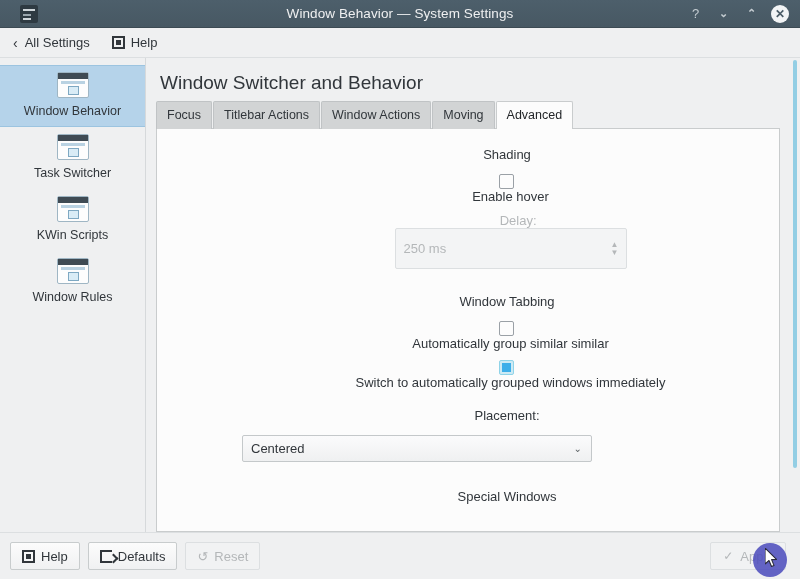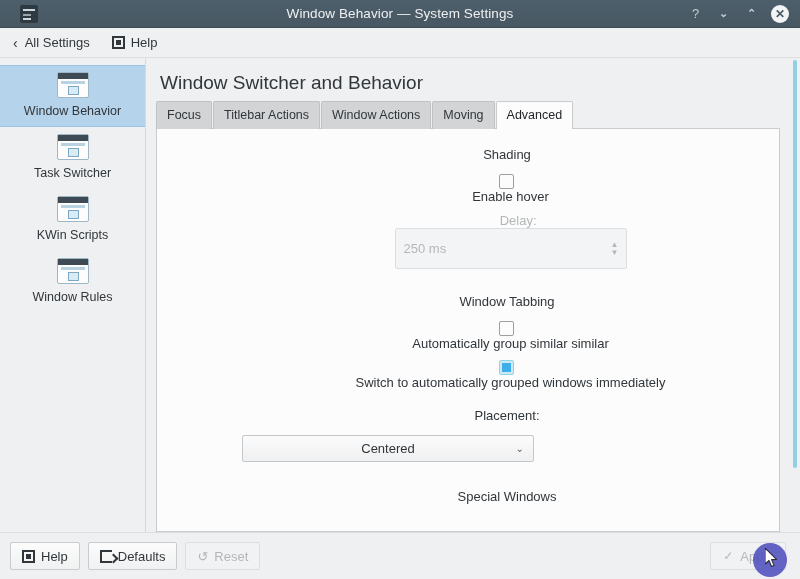--- a/index.html
+++ b/index.html
@@ -311,31 +311,30 @@
     color: #b4b7b9;
   }
   .spin-arrows span { font-size: 8px; line-height: 7px; }
 
   .combo-row {
     display: flex; justify-content: flex-start;
     padding-left: 85px;
     margin-bottom: 18px;
   }
   .combo {
-    width: 292px; height: 27px;
+    width: 350px; height: 27px;
     background: linear-gradient(#fbfbfc, #eff0f1);
     border: 1px solid #c4c8ca;
     border-radius: 2px;
     display: flex; align-items: center;
     padding: 0 8px;
     font-size: 13px;
     color: #31363b;
     position: relative;
     cursor: default;
-    justify-content: center;
   }
   .combo .chev {
     position: absolute; right: 9px;
     font-size: 10px; color: #5c6265;
   }
 
   .heading-wrap {
     display: flex;
     justify-content: flex-start;
     padding-left: 85px;

